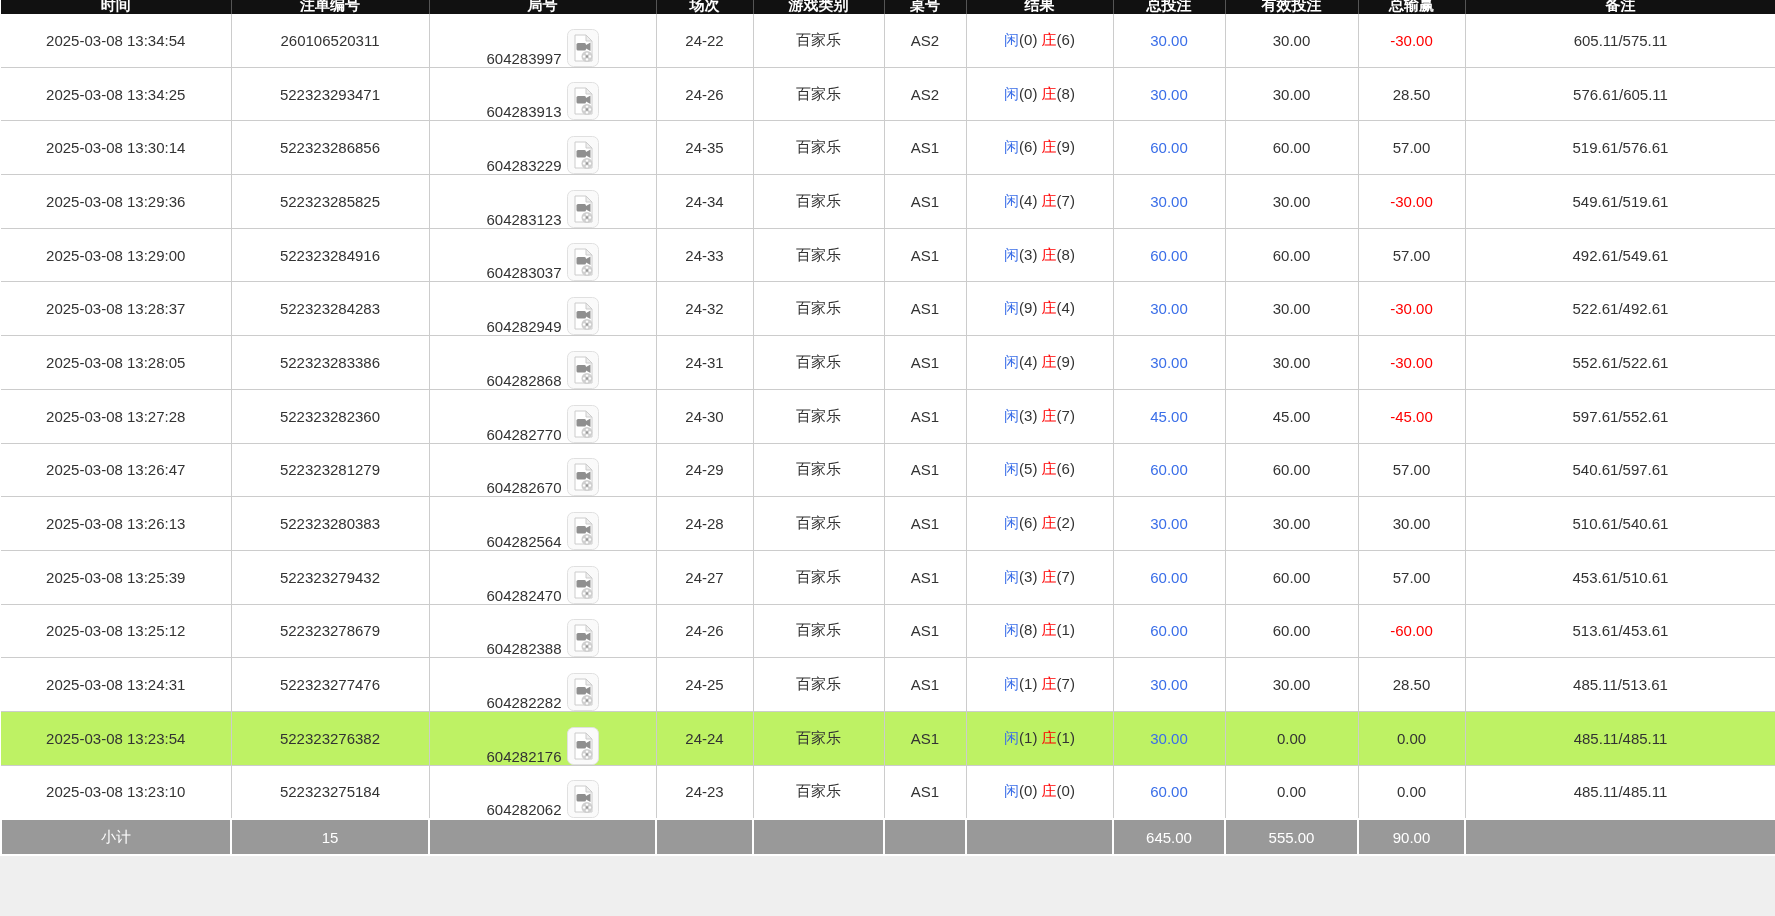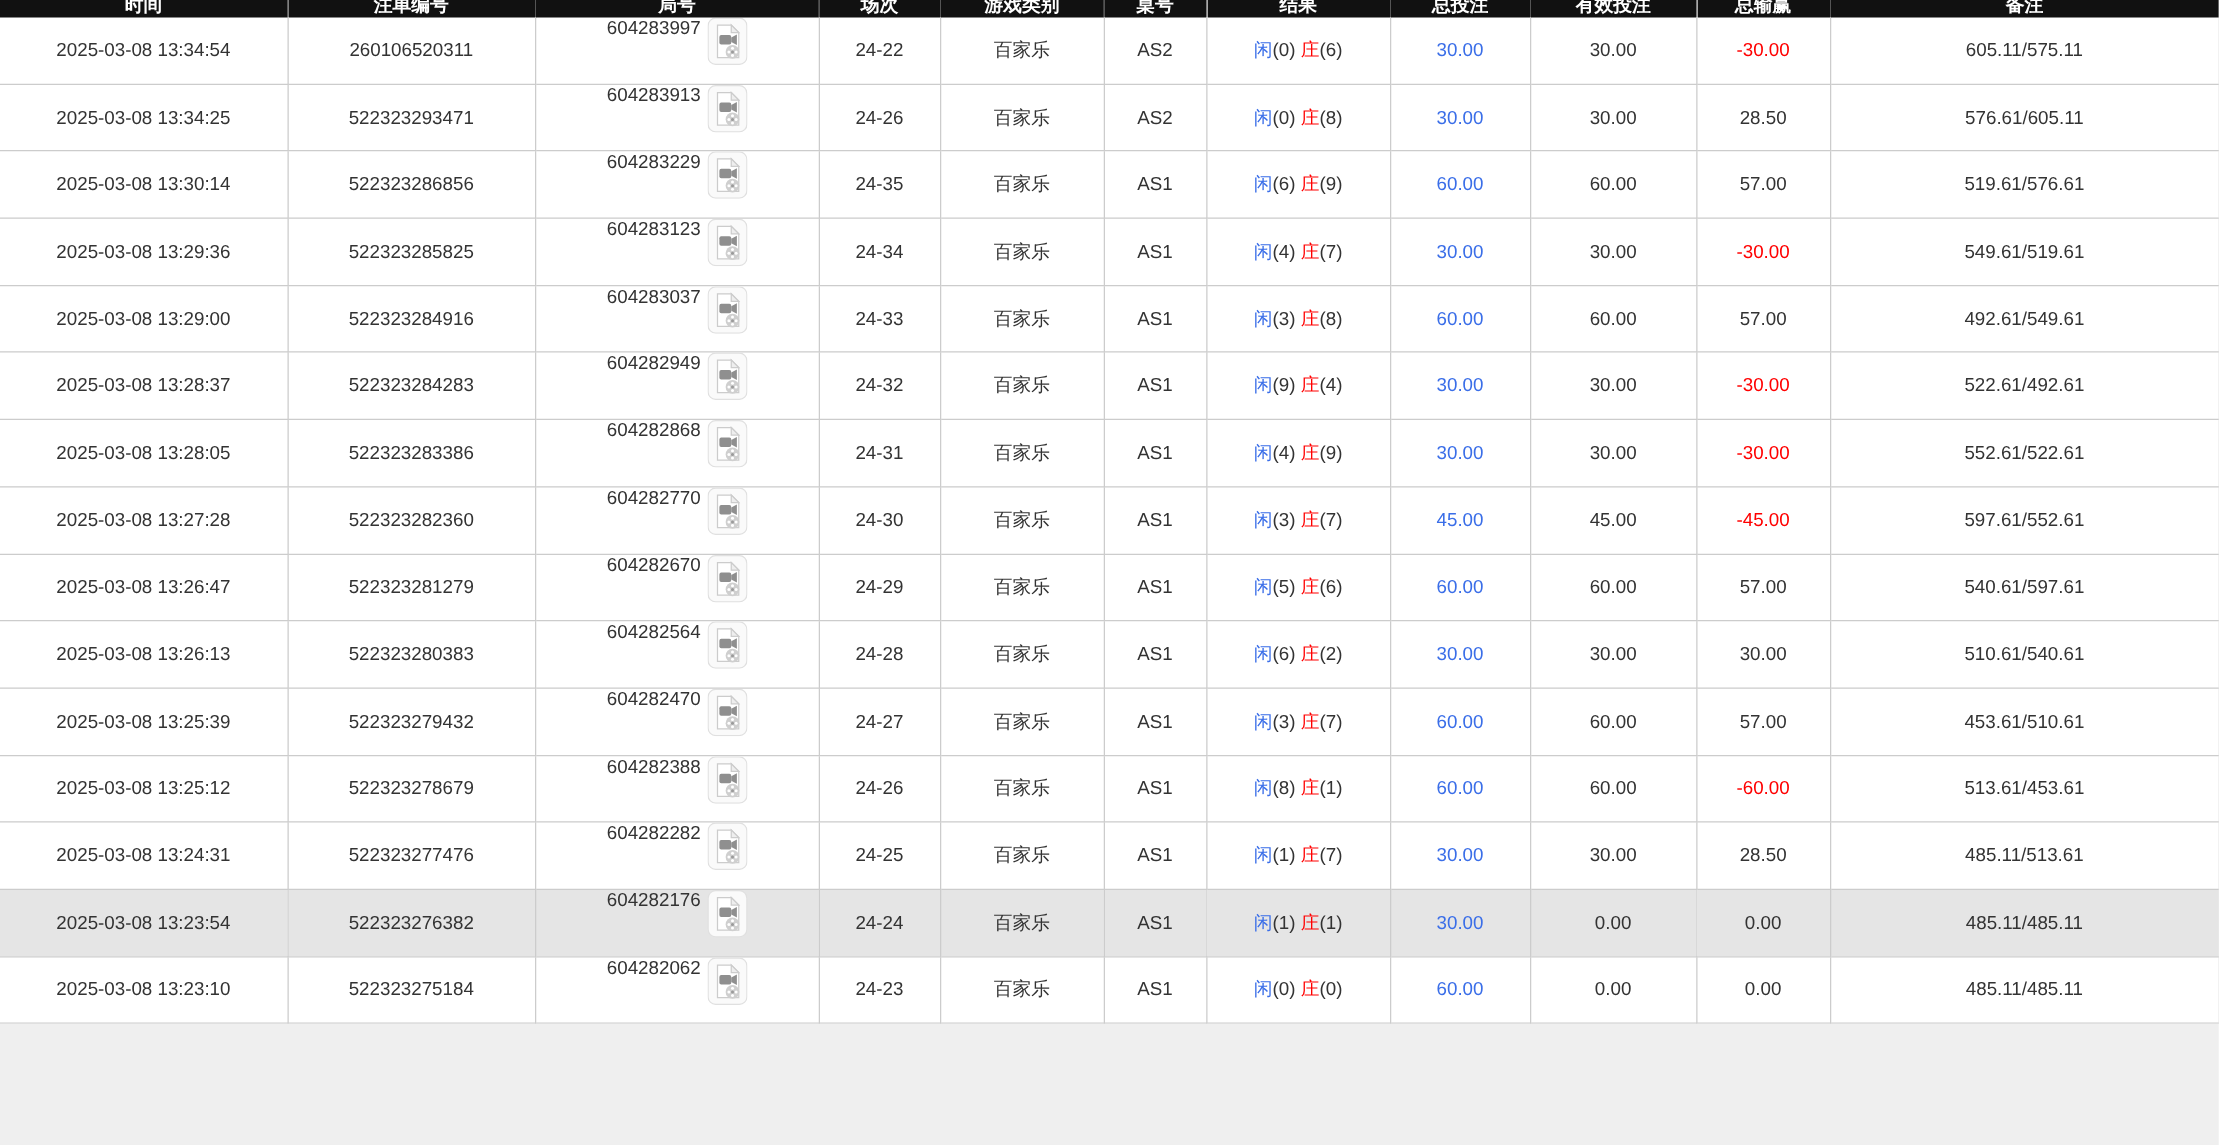--- a/index.html
+++ b/index.html
@@ -13,22 +13,22 @@
   thead th .hlabel{
     position:absolute;left:0;right:0;bottom:2px;text-align:center;
     color:#fff;font-size:15px;line-height:15px;font-weight:bold;white-space:nowrap;
   }
   tbody td{
     height:52.7px;padding:0;text-align:center;vertical-align:middle;
     font-size:15px;color:#333;
     border-right:1px solid #ccc;border-bottom:1px solid #ccc;
     overflow:hidden;white-space:nowrap;
   }
-  tr.highlight td{background:#e5e5e5;}
-  .round-wrap{display:flex;align-items:flex-start;justify-content:center;gap:5px;height:100%;}
+  tr.highlight td{background:#bef264;}
+  .round-wrap{display:flex;align-items:flex-end;justify-content:center;gap:5px;height:100%;}
   .link-blue{color:#3a6ee8;cursor:pointer;}
   .c-blue{color:#3a6ee8;}
   .c-red{color:#ff0000;}
   .neg{color:#ff0000;}
   .vbtn{display:inline-block;width:32px;height:38px;line-height:0;}
   .vbtn svg{display:block;}
   
   tfoot td{
     background:#999999;color:#fff;font-size:15px;text-align:center;vertical-align:middle;
     height:33.5px;padding:0;border:2px solid #fff;overflow:hidden;white-space:nowrap;
@@ -565,15 +565,28 @@
           <td><span>百家乐</span></td>
           <td><span>AS1</span></td>
           <td><span class="c-blue">闲</span><span>(0)</span> <span class="c-red">庄</span><span>(0)</span></td>
           <td><span class="link-blue">60.00</span></td>
           <td><span>0.00</span></td>
           <td><span>0.00</span></td>
           <td><span>485.11/485.11</span></td>
         </tr>
       </tbody>
     <tfoot>
+        <tr>
+          <td><span>小计</span></td>
+          <td><span>15</span></td>
+          <td></td>
+          <td></td>
+          <td></td>
+          <td></td>
+          <td></td>
+          <td><span>645.00</span></td>
+          <td><span>555.00</span></td>
+          <td><span>90.00</span></td>
+          <td></td>
+        </tr>
       </tfoot>
   </table>
 </div>
 
 </body></html>

